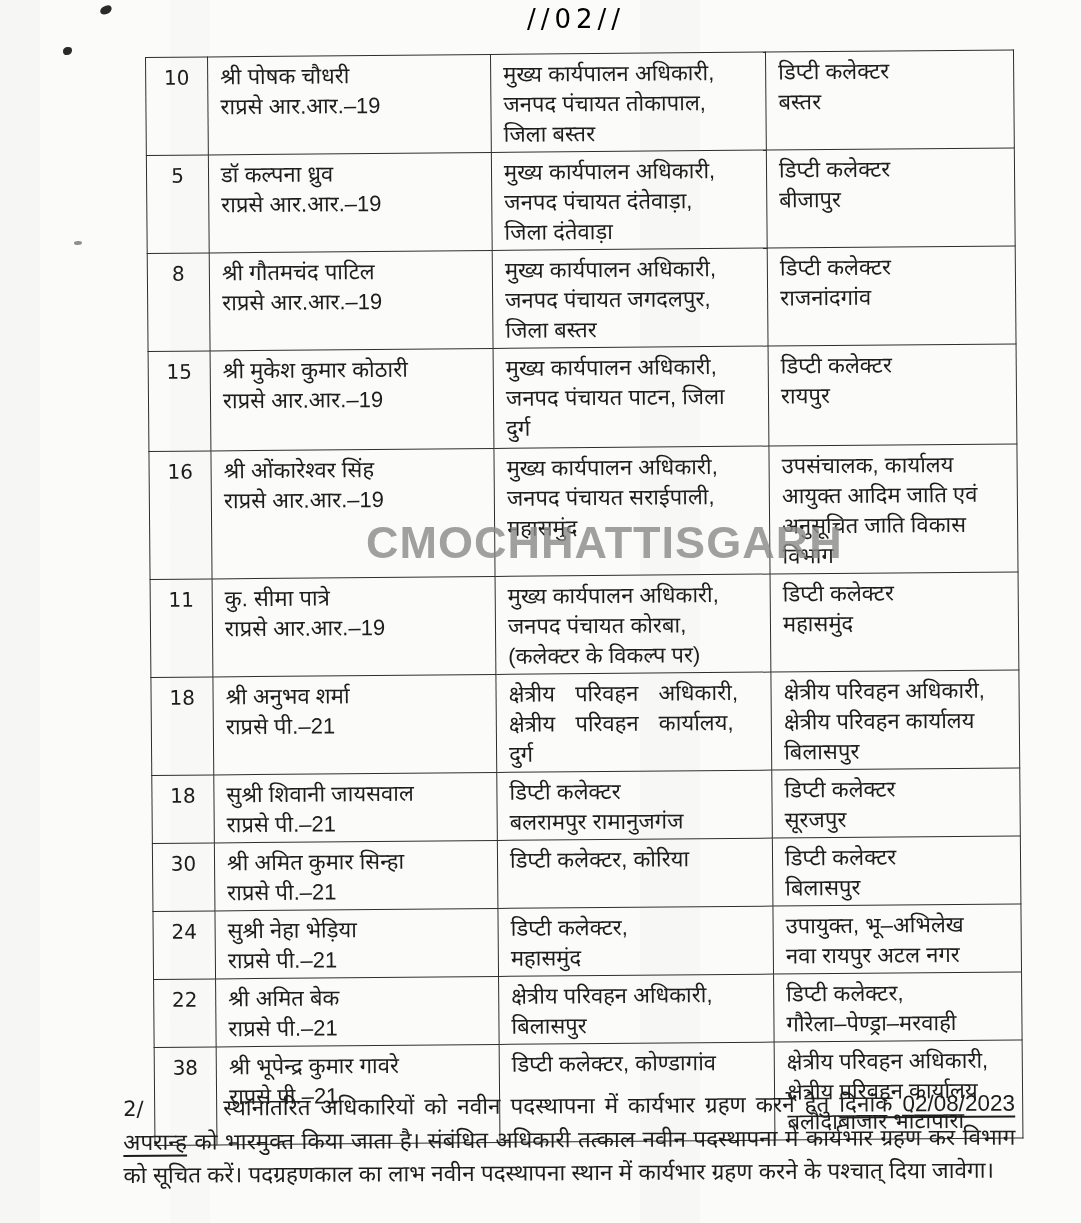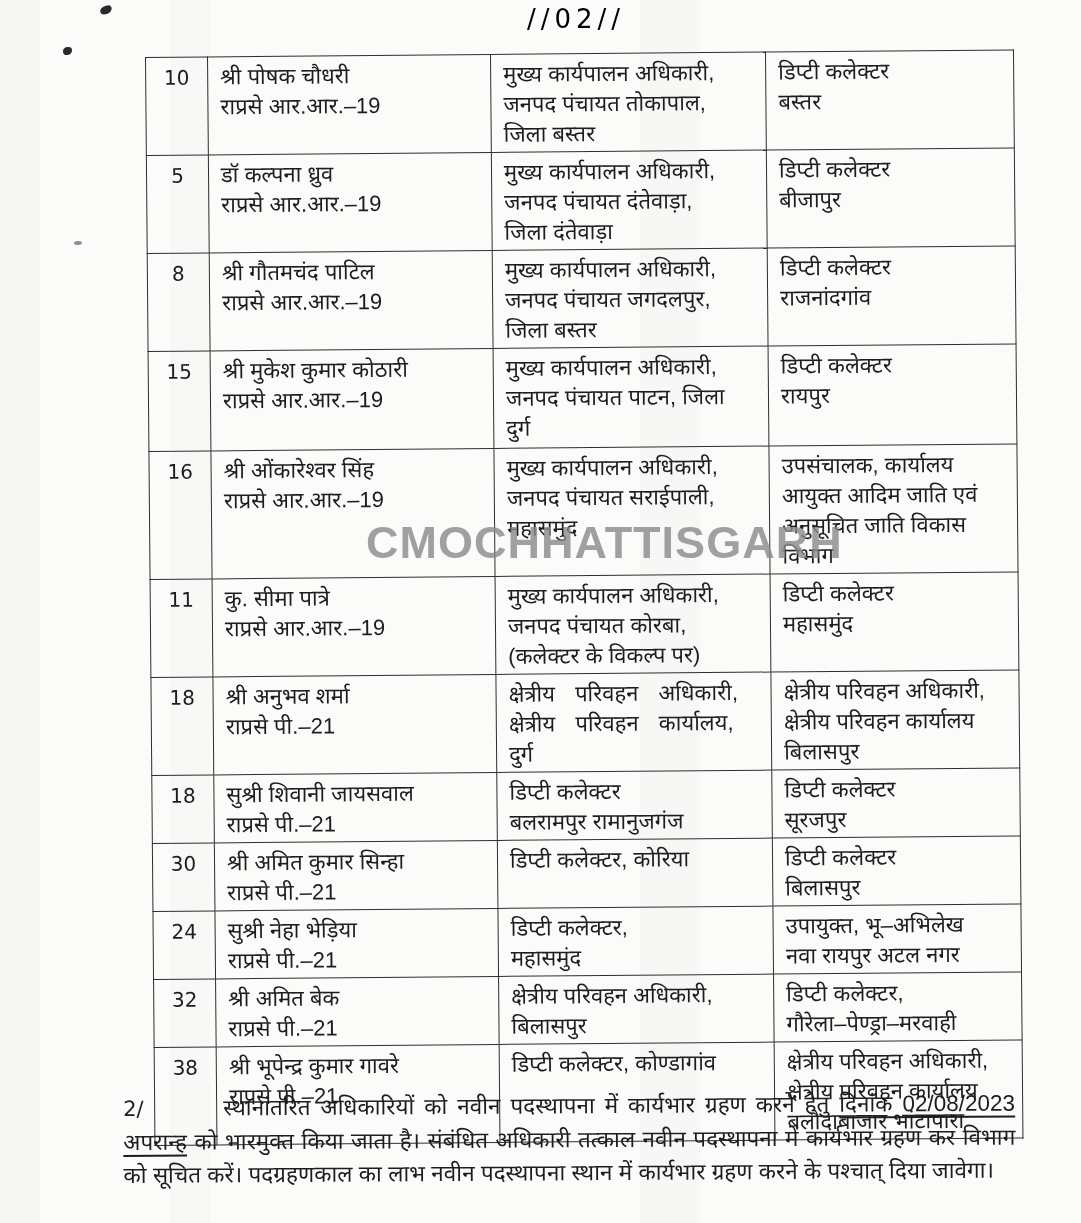--- a/index.html
+++ b/index.html
@@ -175,21 +175,21 @@
         <tr style="height: 61px;">
           <td class="sn">24</td>
           <td>सुश्री नेहा भेड़िया
 राप्रसे पी.–21</td>
           <td>डिप्टी कलेक्टर,
 महासमुंद</td>
           <td>उपायुक्त, भू–अभिलेख
 नवा रायपुर अटल नगर</td>
         </tr>
         <tr style="height: 61px;">
-          <td class="sn">32</td>
+          <td class="sn">22</td>
           <td>श्री अमित बेक
 राप्रसे पी.–21</td>
           <td>क्षेत्रीय परिवहन अधिकारी,
 बिलासपुर</td>
           <td>डिप्टी कलेक्टर,
 गौरेला–पेण्ड्रा–मरवाही</td>
         </tr>
         <tr style="height: 95px;">
           <td class="sn">38</td>
           <td>श्री भूपेन्द्र कुमार गावरे

